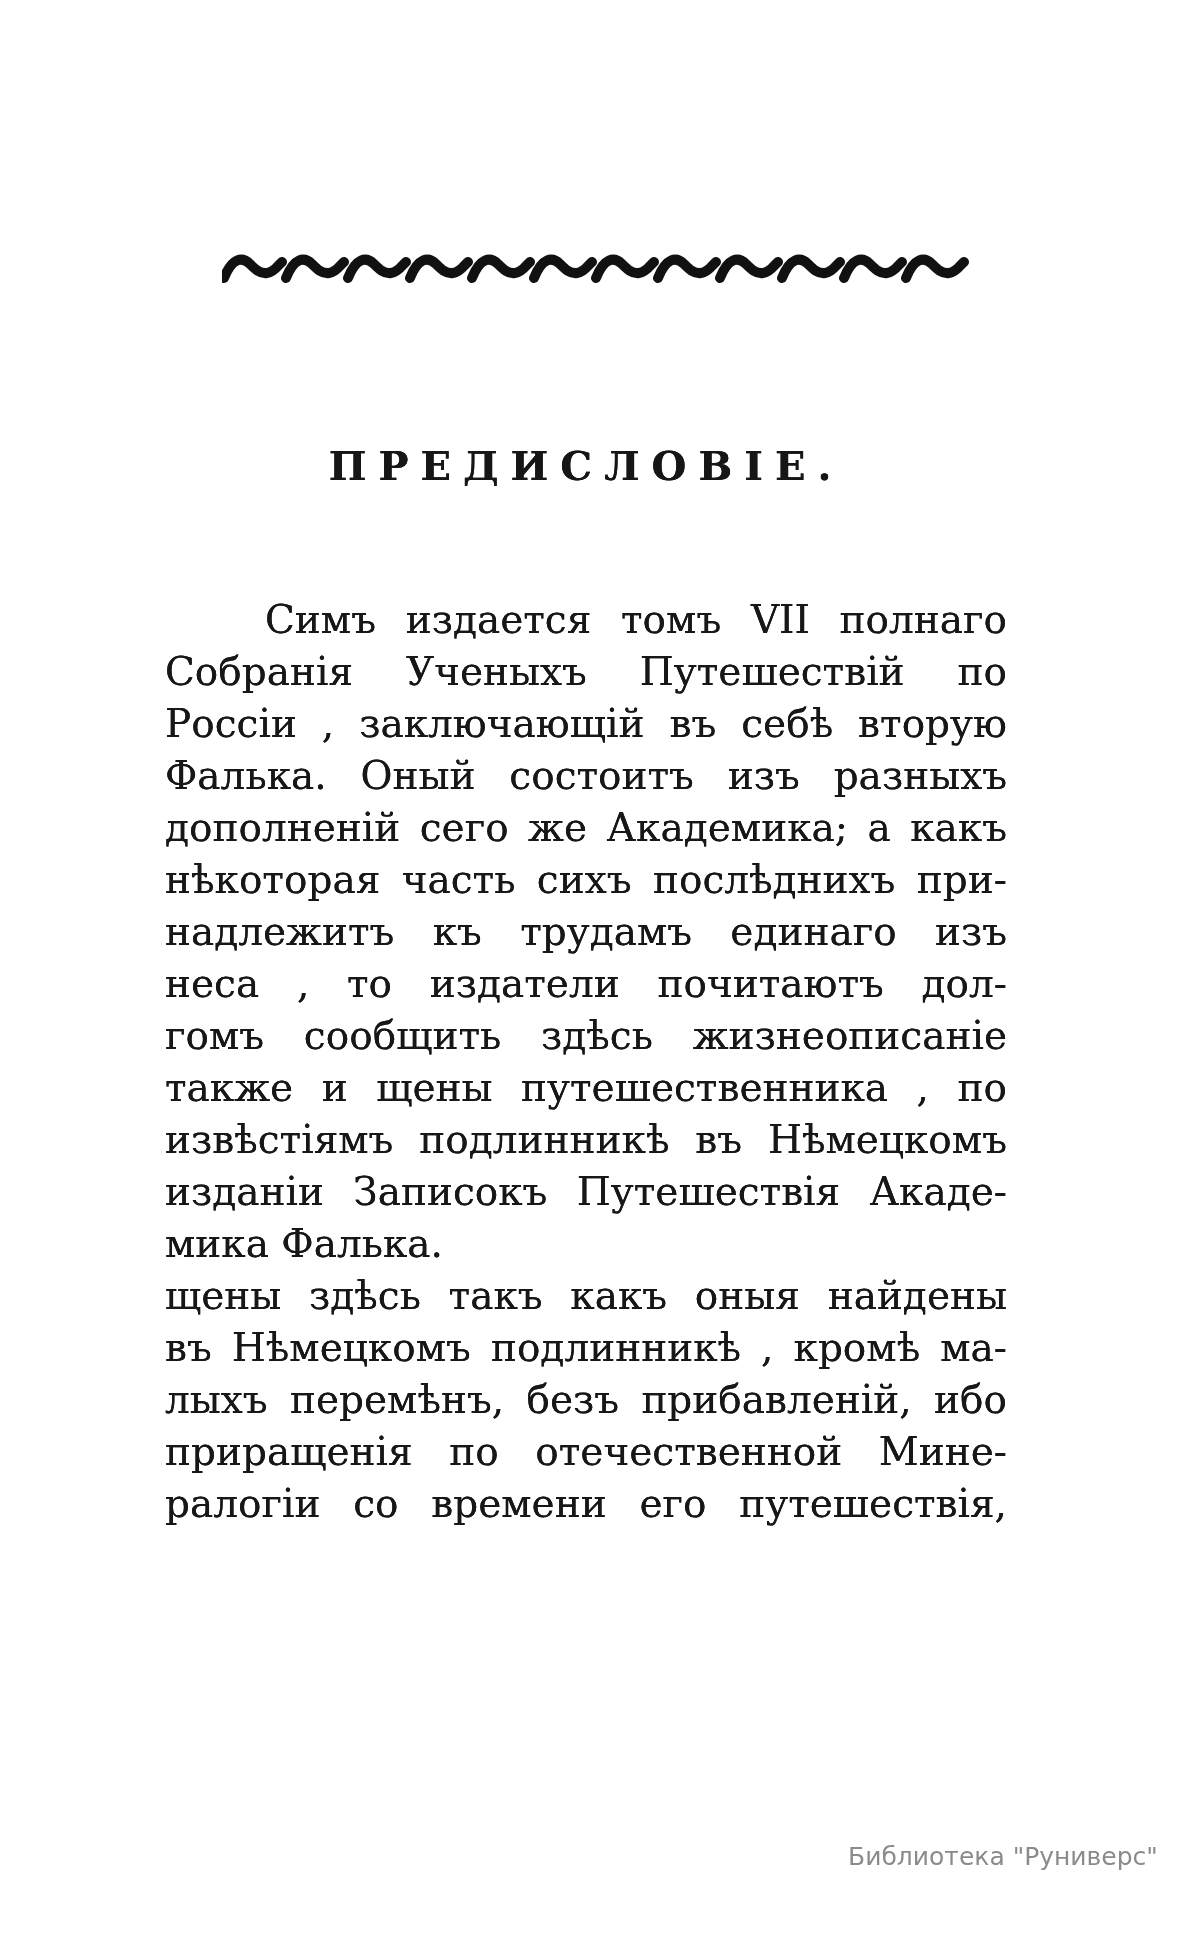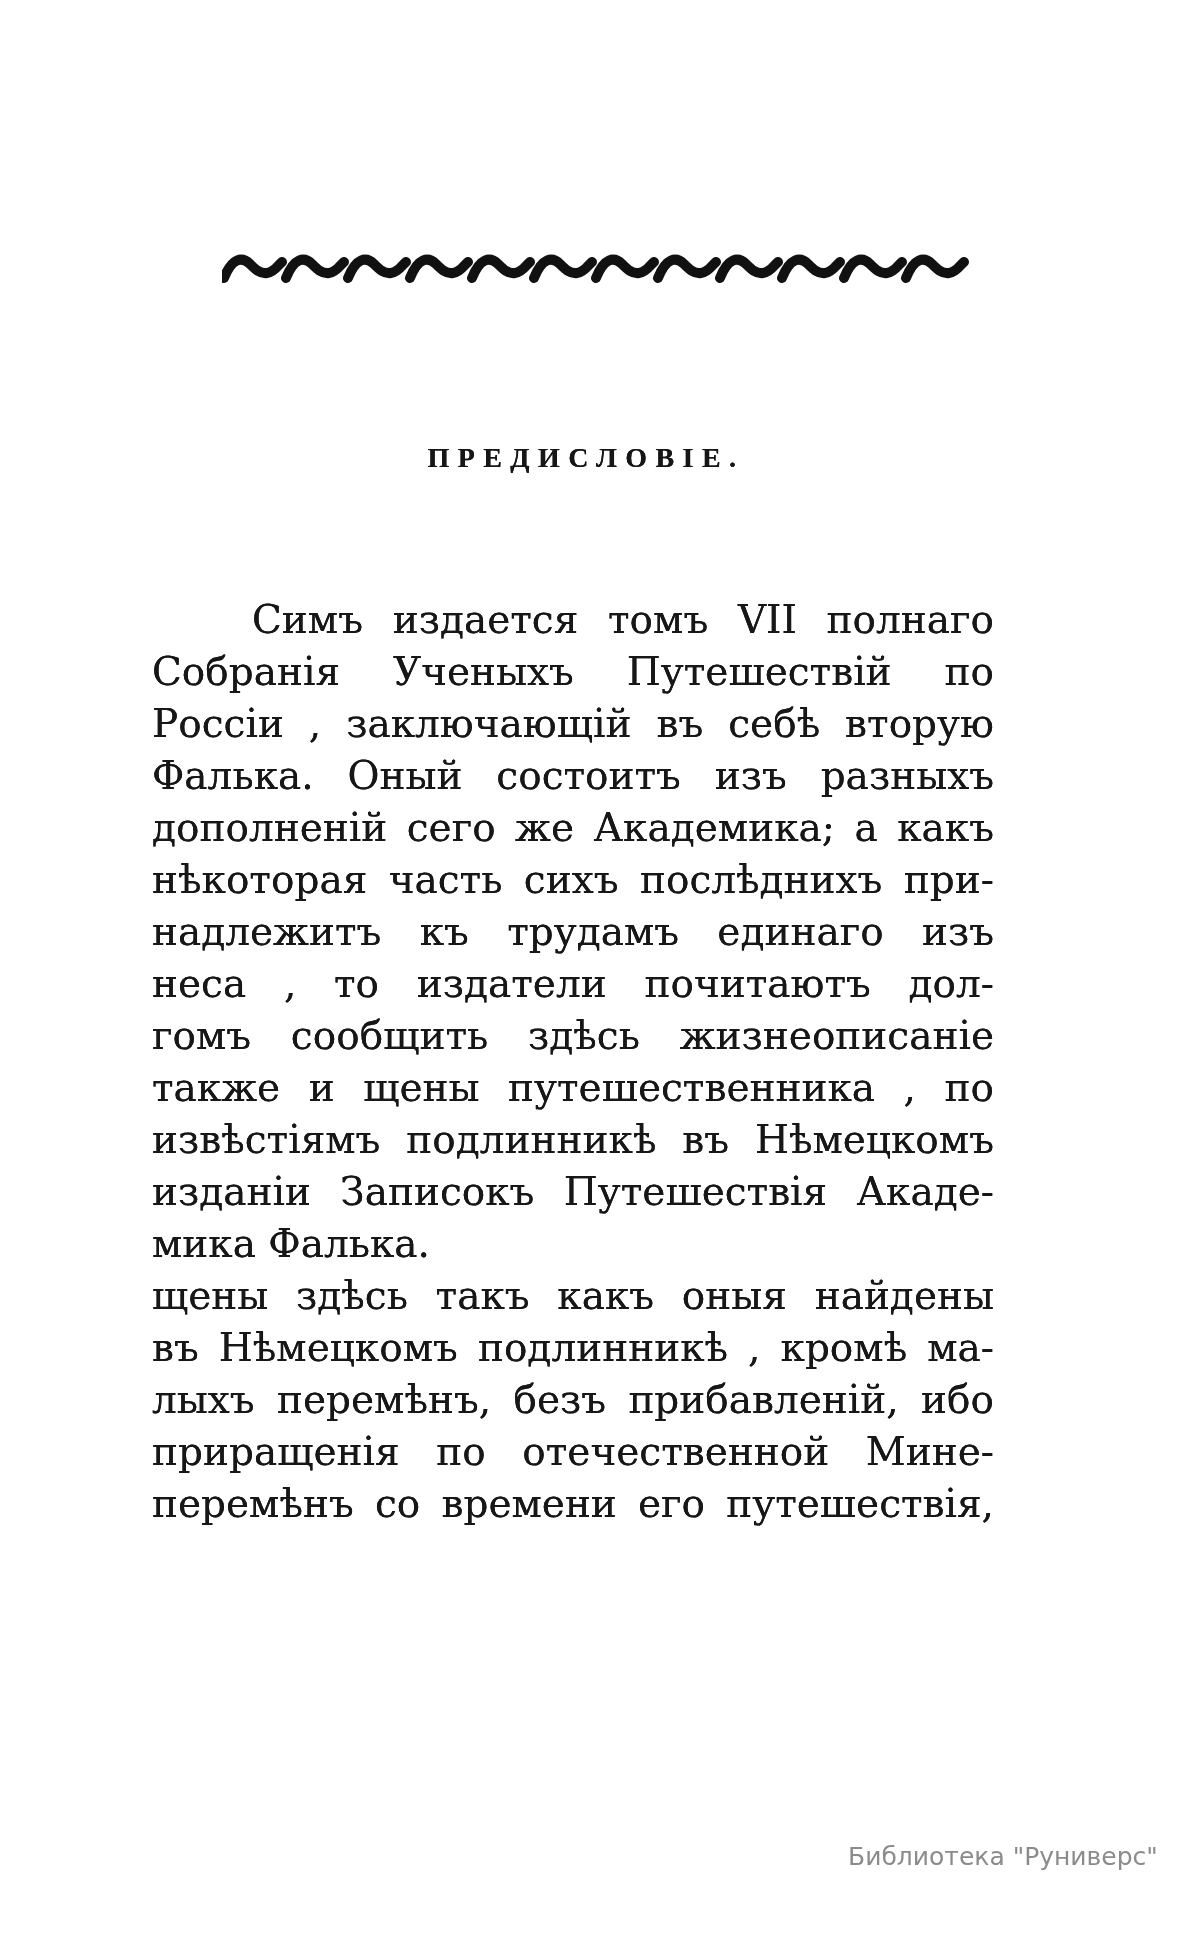--- a/index.html
+++ b/index.html
@@ -22,33 +22,32 @@
   }
   .ornament svg { display: block; width: 100%; height: 100%; }
 
   
   .title {
     position: absolute;
     left: 165px;
     top: 442px;
     width: 842px;
     text-align: center;
-    font-size: 28px;
+    font-size: 40px;
     font-weight: bold;
     letter-spacing: 0.30em;
     color: #161616;
     text-shadow: 0 0 0.6px #161616;
     white-space: nowrap;
-    font-family: Liberation Serif, serif;
   }
 
   
   .body-text {
     position: absolute;
-    left: 152px;
+    left: 165px;
     top: 594px;
     width: 842px;
     color: #171717;
     text-shadow: 0 0 0.6px #171717;
   }
   .line {
     height: 52px;
     line-height: 52px;
     font-size: 39px;
     text-align: justify;
@@ -108,16 +107,16 @@
     <div class="line">неса , то издатели почитаютъ дол-</div>
     <div class="line">гомъ сообщить здѣсь жизнеописаніе</div>
     <div class="line">также и щены путешественника , по</div>
     <div class="line">извѣстіямъ подлинникѣ въ Нѣмецкомъ</div>
     <div class="line">изданіи Записокъ Путешествія Акаде-</div>
     <div class="line left">мика Фалька.</div>
     <div class="line">щены здѣсь такъ какъ оныя найдены</div>
     <div class="line">въ Нѣмецкомъ подлинникѣ , кромѣ ма-</div>
     <div class="line">лыхъ перемѣнъ, безъ прибавленій, ибо</div>
     <div class="line">приращенія по отечественной Мине-</div>
-    <div class="line">перемѣнъ со времени его путешествія,</div>
+    <div class="line">ралогіи со времени его путешествія,</div>
   </div>
 
 <div class="watermark">Библиотека "Руниверс"</div>
 
 </body></html>

